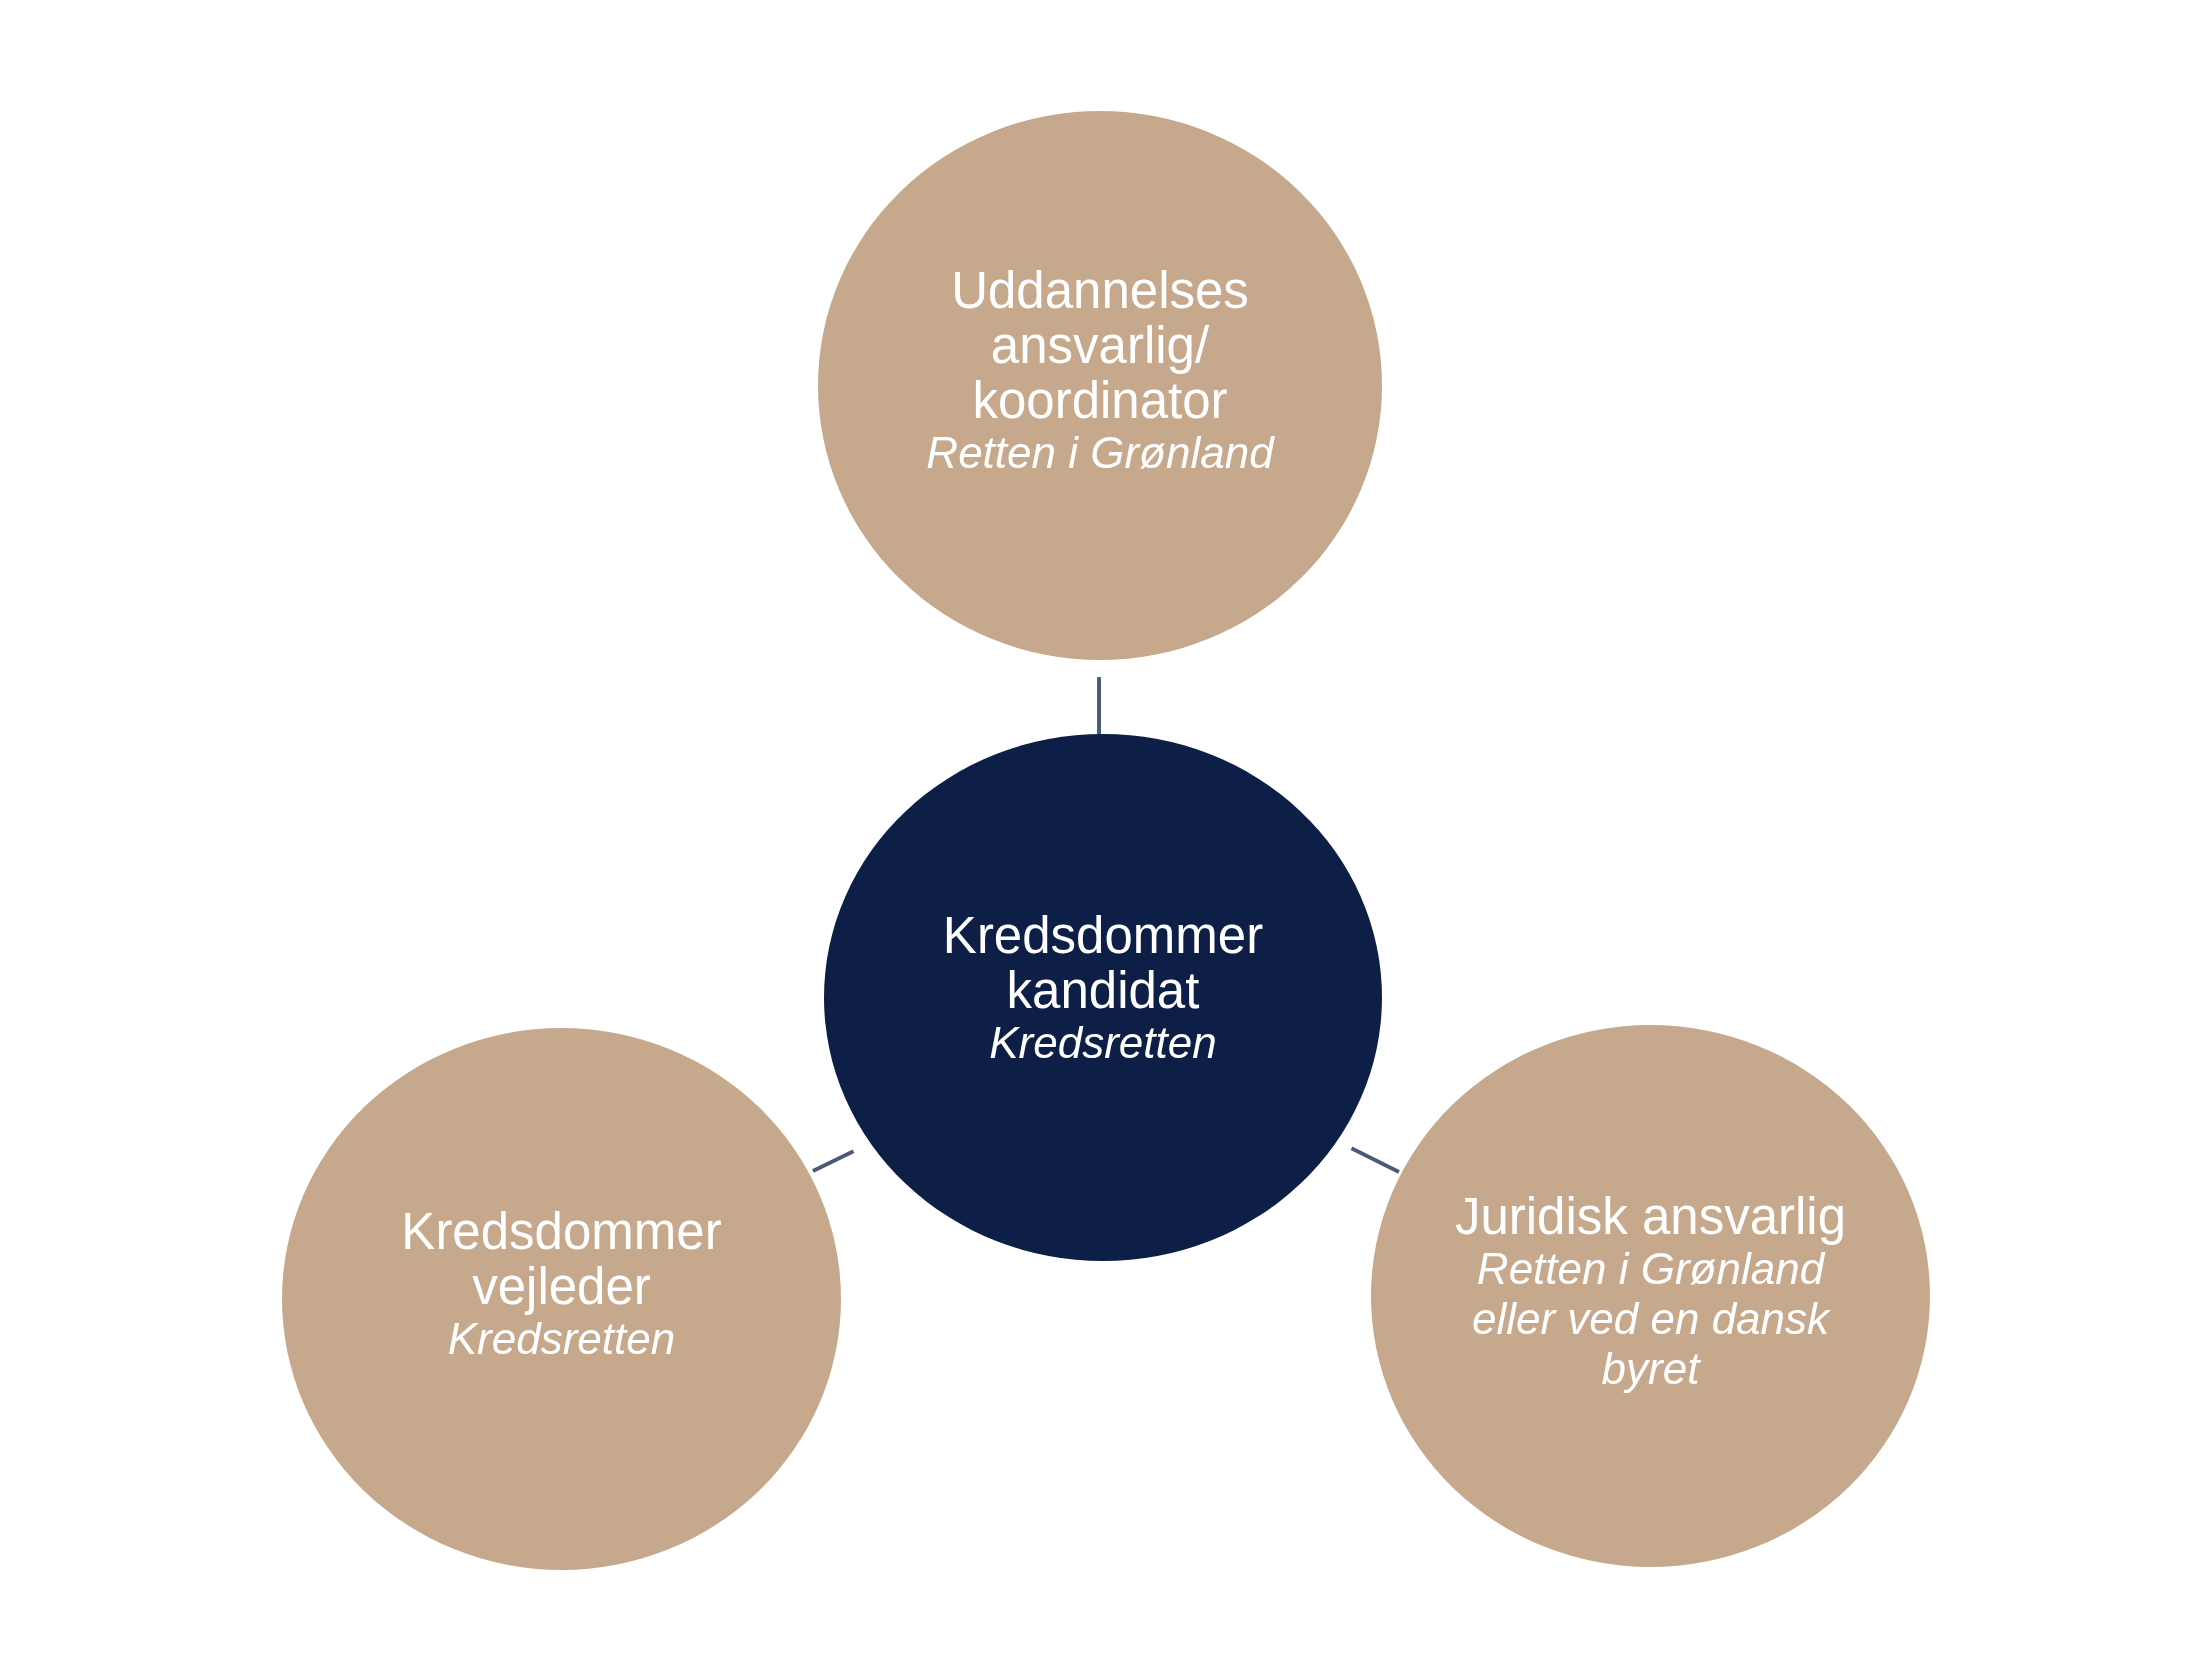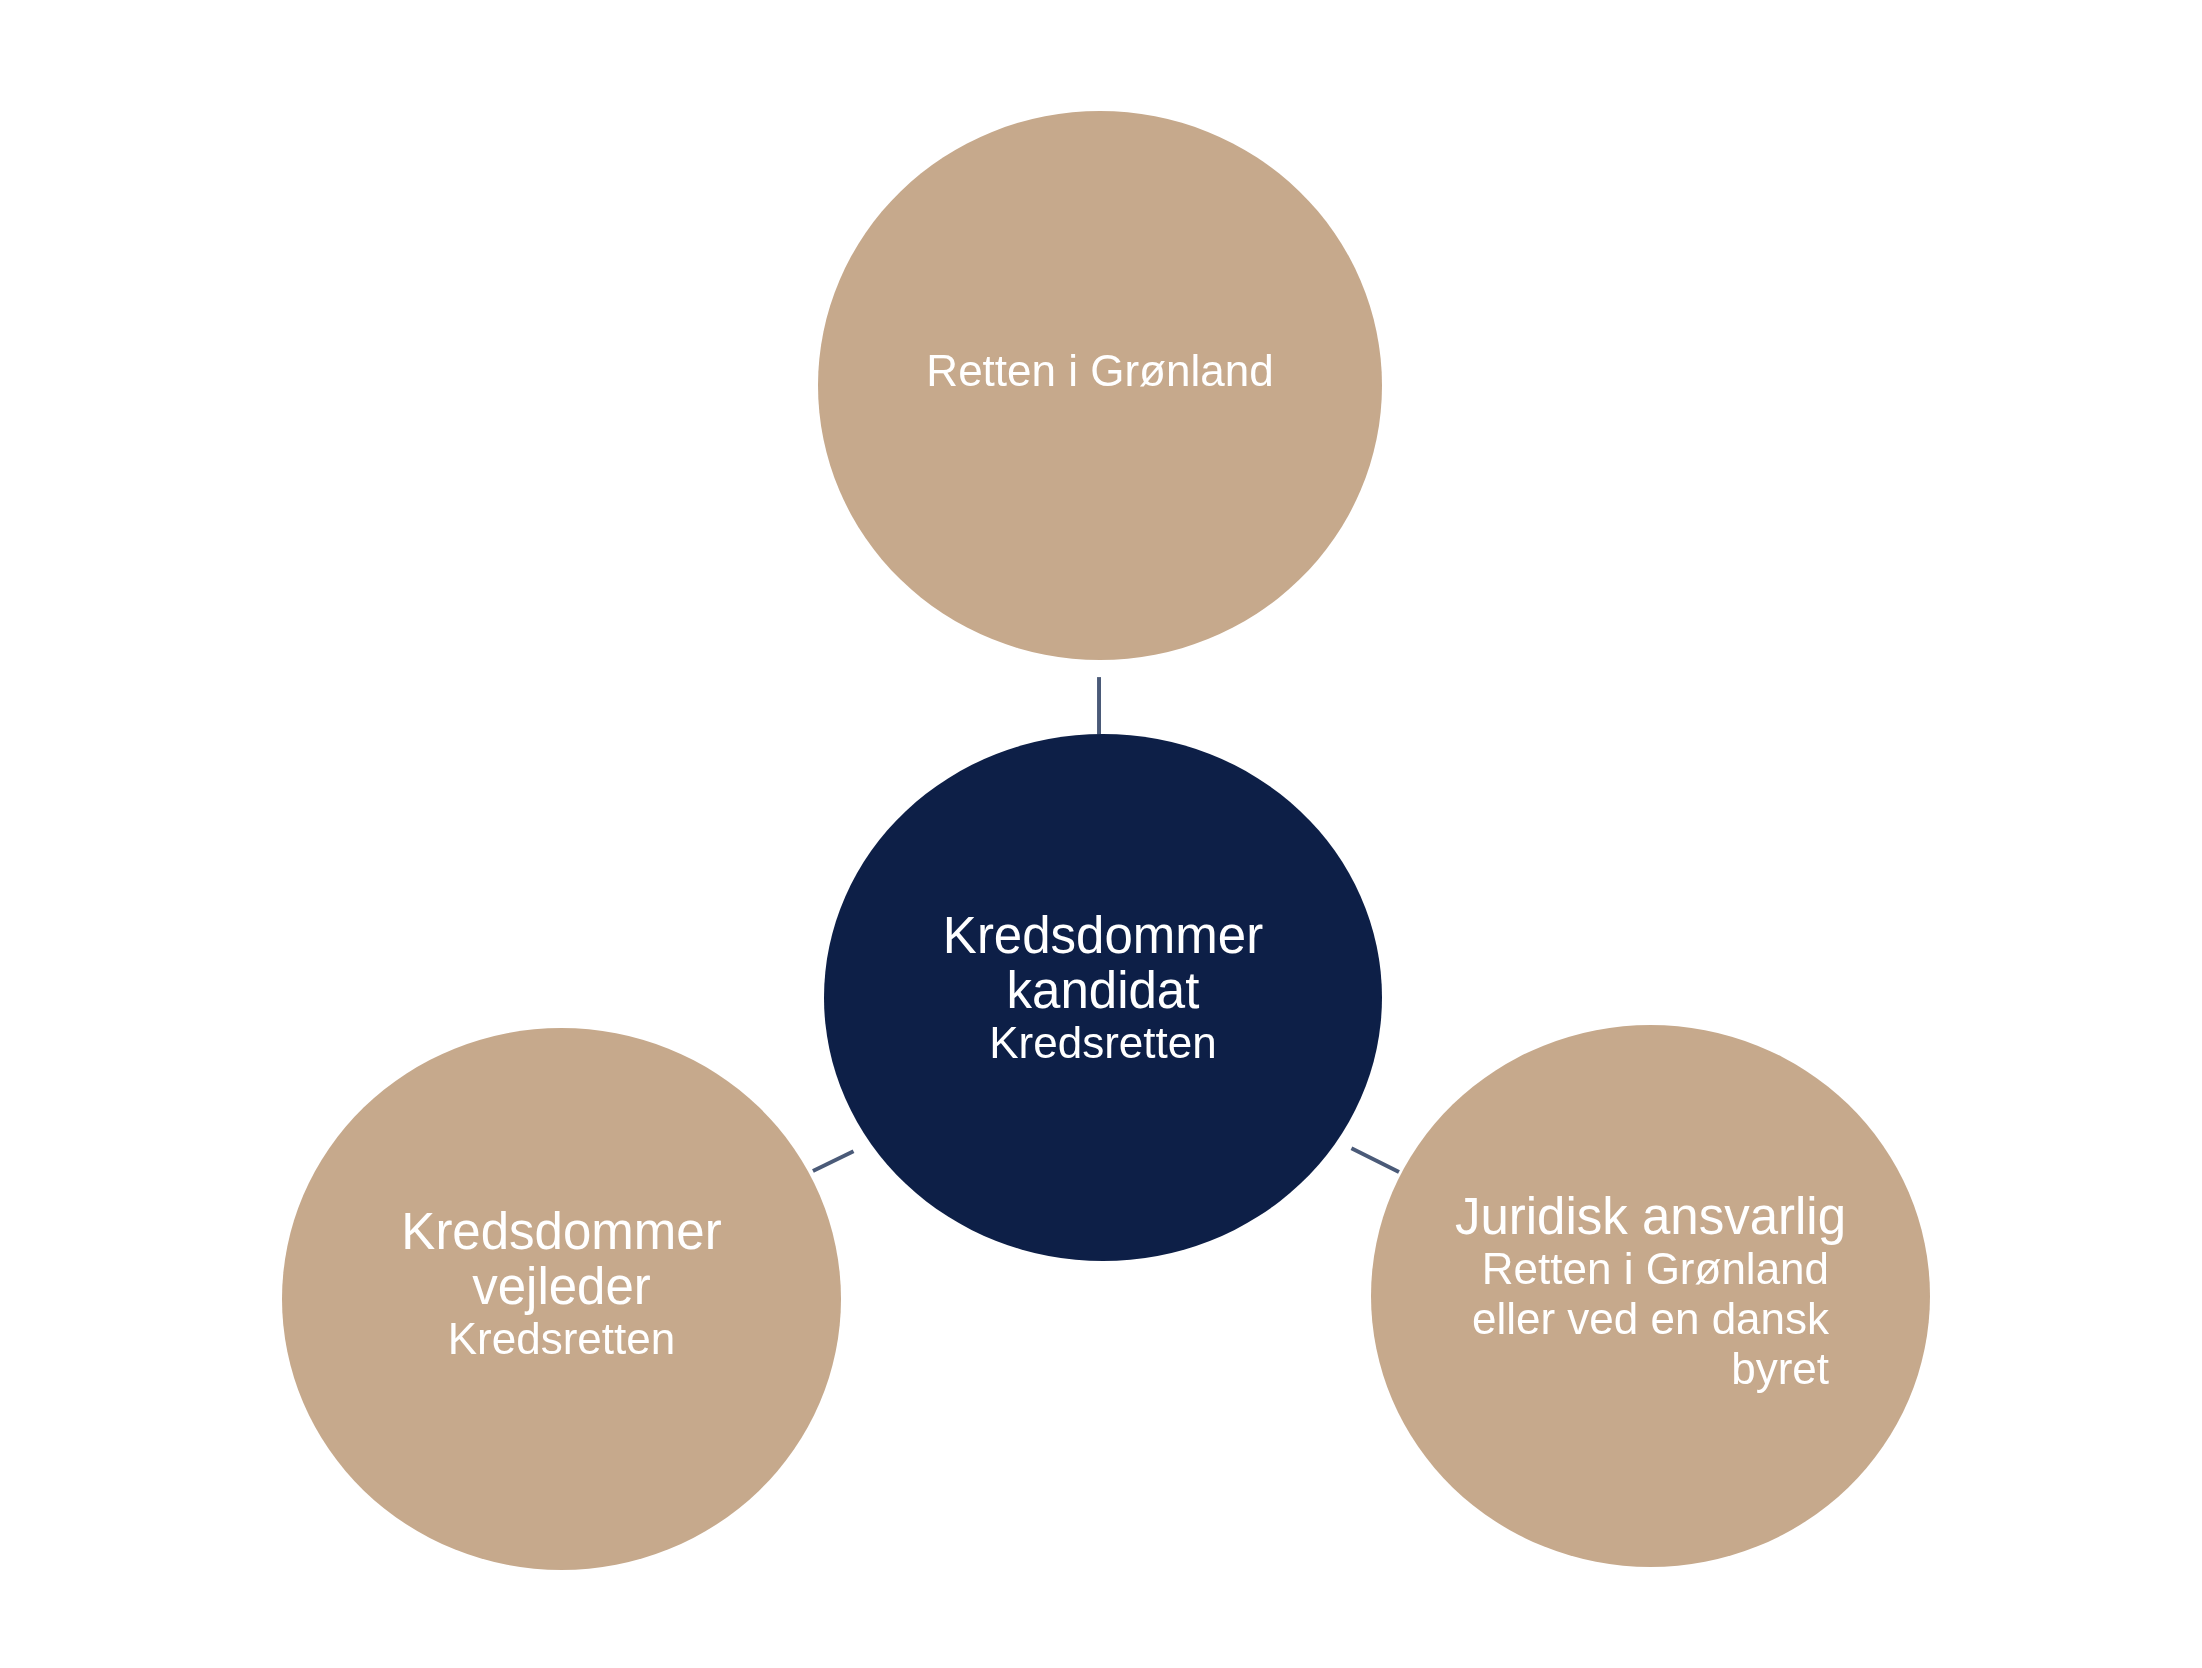--- a/index.html
+++ b/index.html
@@ -41,36 +41,39 @@
     .node.navy { background: #0d1f47; }
     .node-title {
       font-size: 51px;
       line-height: 55px;
       font-weight: normal;
       white-space: pre-line;
     }
     .node-subtitle {
       font-size: 44px;
       line-height: 50px;
+      font-style: italic;
       white-space: pre-line;
-      text-align: right;
     }
   </style>
 </head>
 <body>
 
 <div class="canvas">
 
   <svg class="connectors" viewBox="0 0 2225 1685" xmlns="http://www.w3.org/2000/svg">
     <line x1="1110" y1="684" x2="1110" y2="742" stroke="#4a5a78" stroke-width="4"></line>
     <line x1="821" y1="1183" x2="862" y2="1163" stroke="#4a5a78" stroke-width="4"></line>
     <line x1="1365" y1="1160" x2="1413" y2="1184" stroke="#4a5a78" stroke-width="4"></line>
   </svg>
 
   <div class="node tan" style="left:818px; top:111px; width:564px; height:549px; padding-bottom:30px;">
+    <div class="node-title">Uddannelses
+ansvarlig/
+koordinator</div>
     <div class="node-subtitle">Retten i Grønland</div>
   </div>
 
   <div class="node navy" style="left:824px; top:734px; width:558px; height:527px; padding-bottom:20px;">
     <div class="node-title">Kredsdommer
 kandidat</div>
     <div class="node-subtitle">Kredsretten</div>
   </div>
 
   <div class="node tan" style="left:282px; top:1028px; width:559px; height:542px; padding-bottom:30px;">

